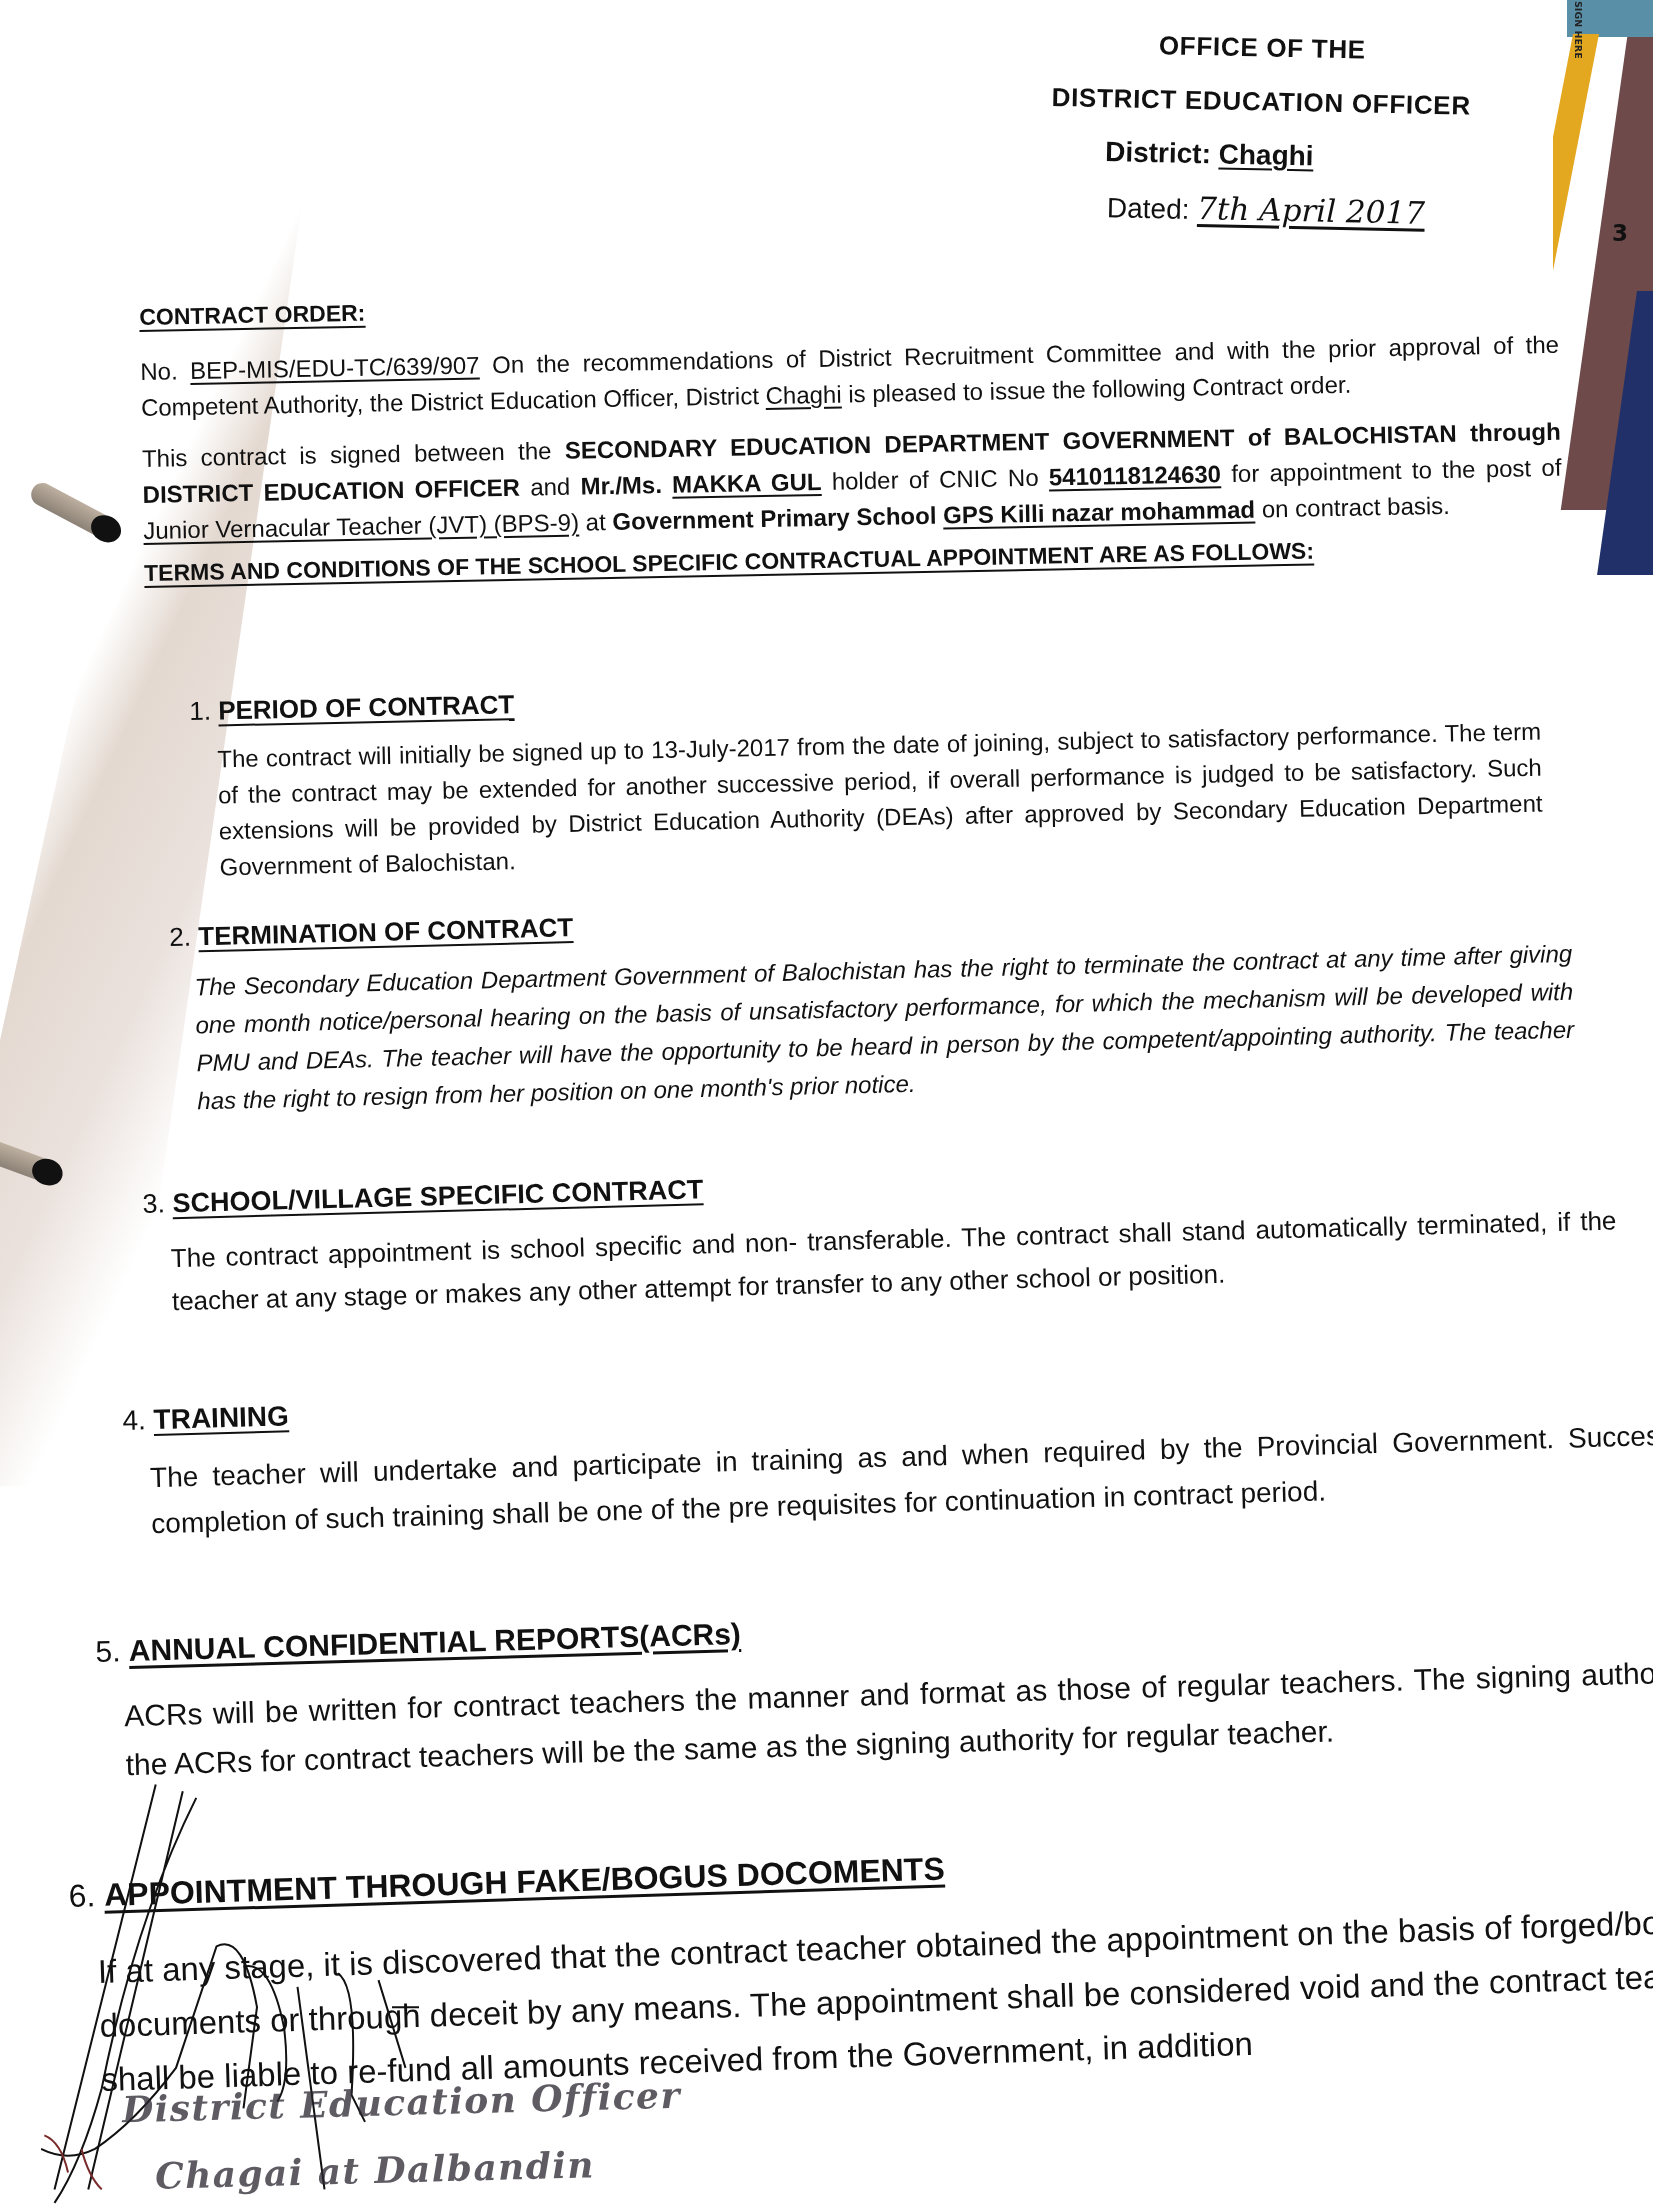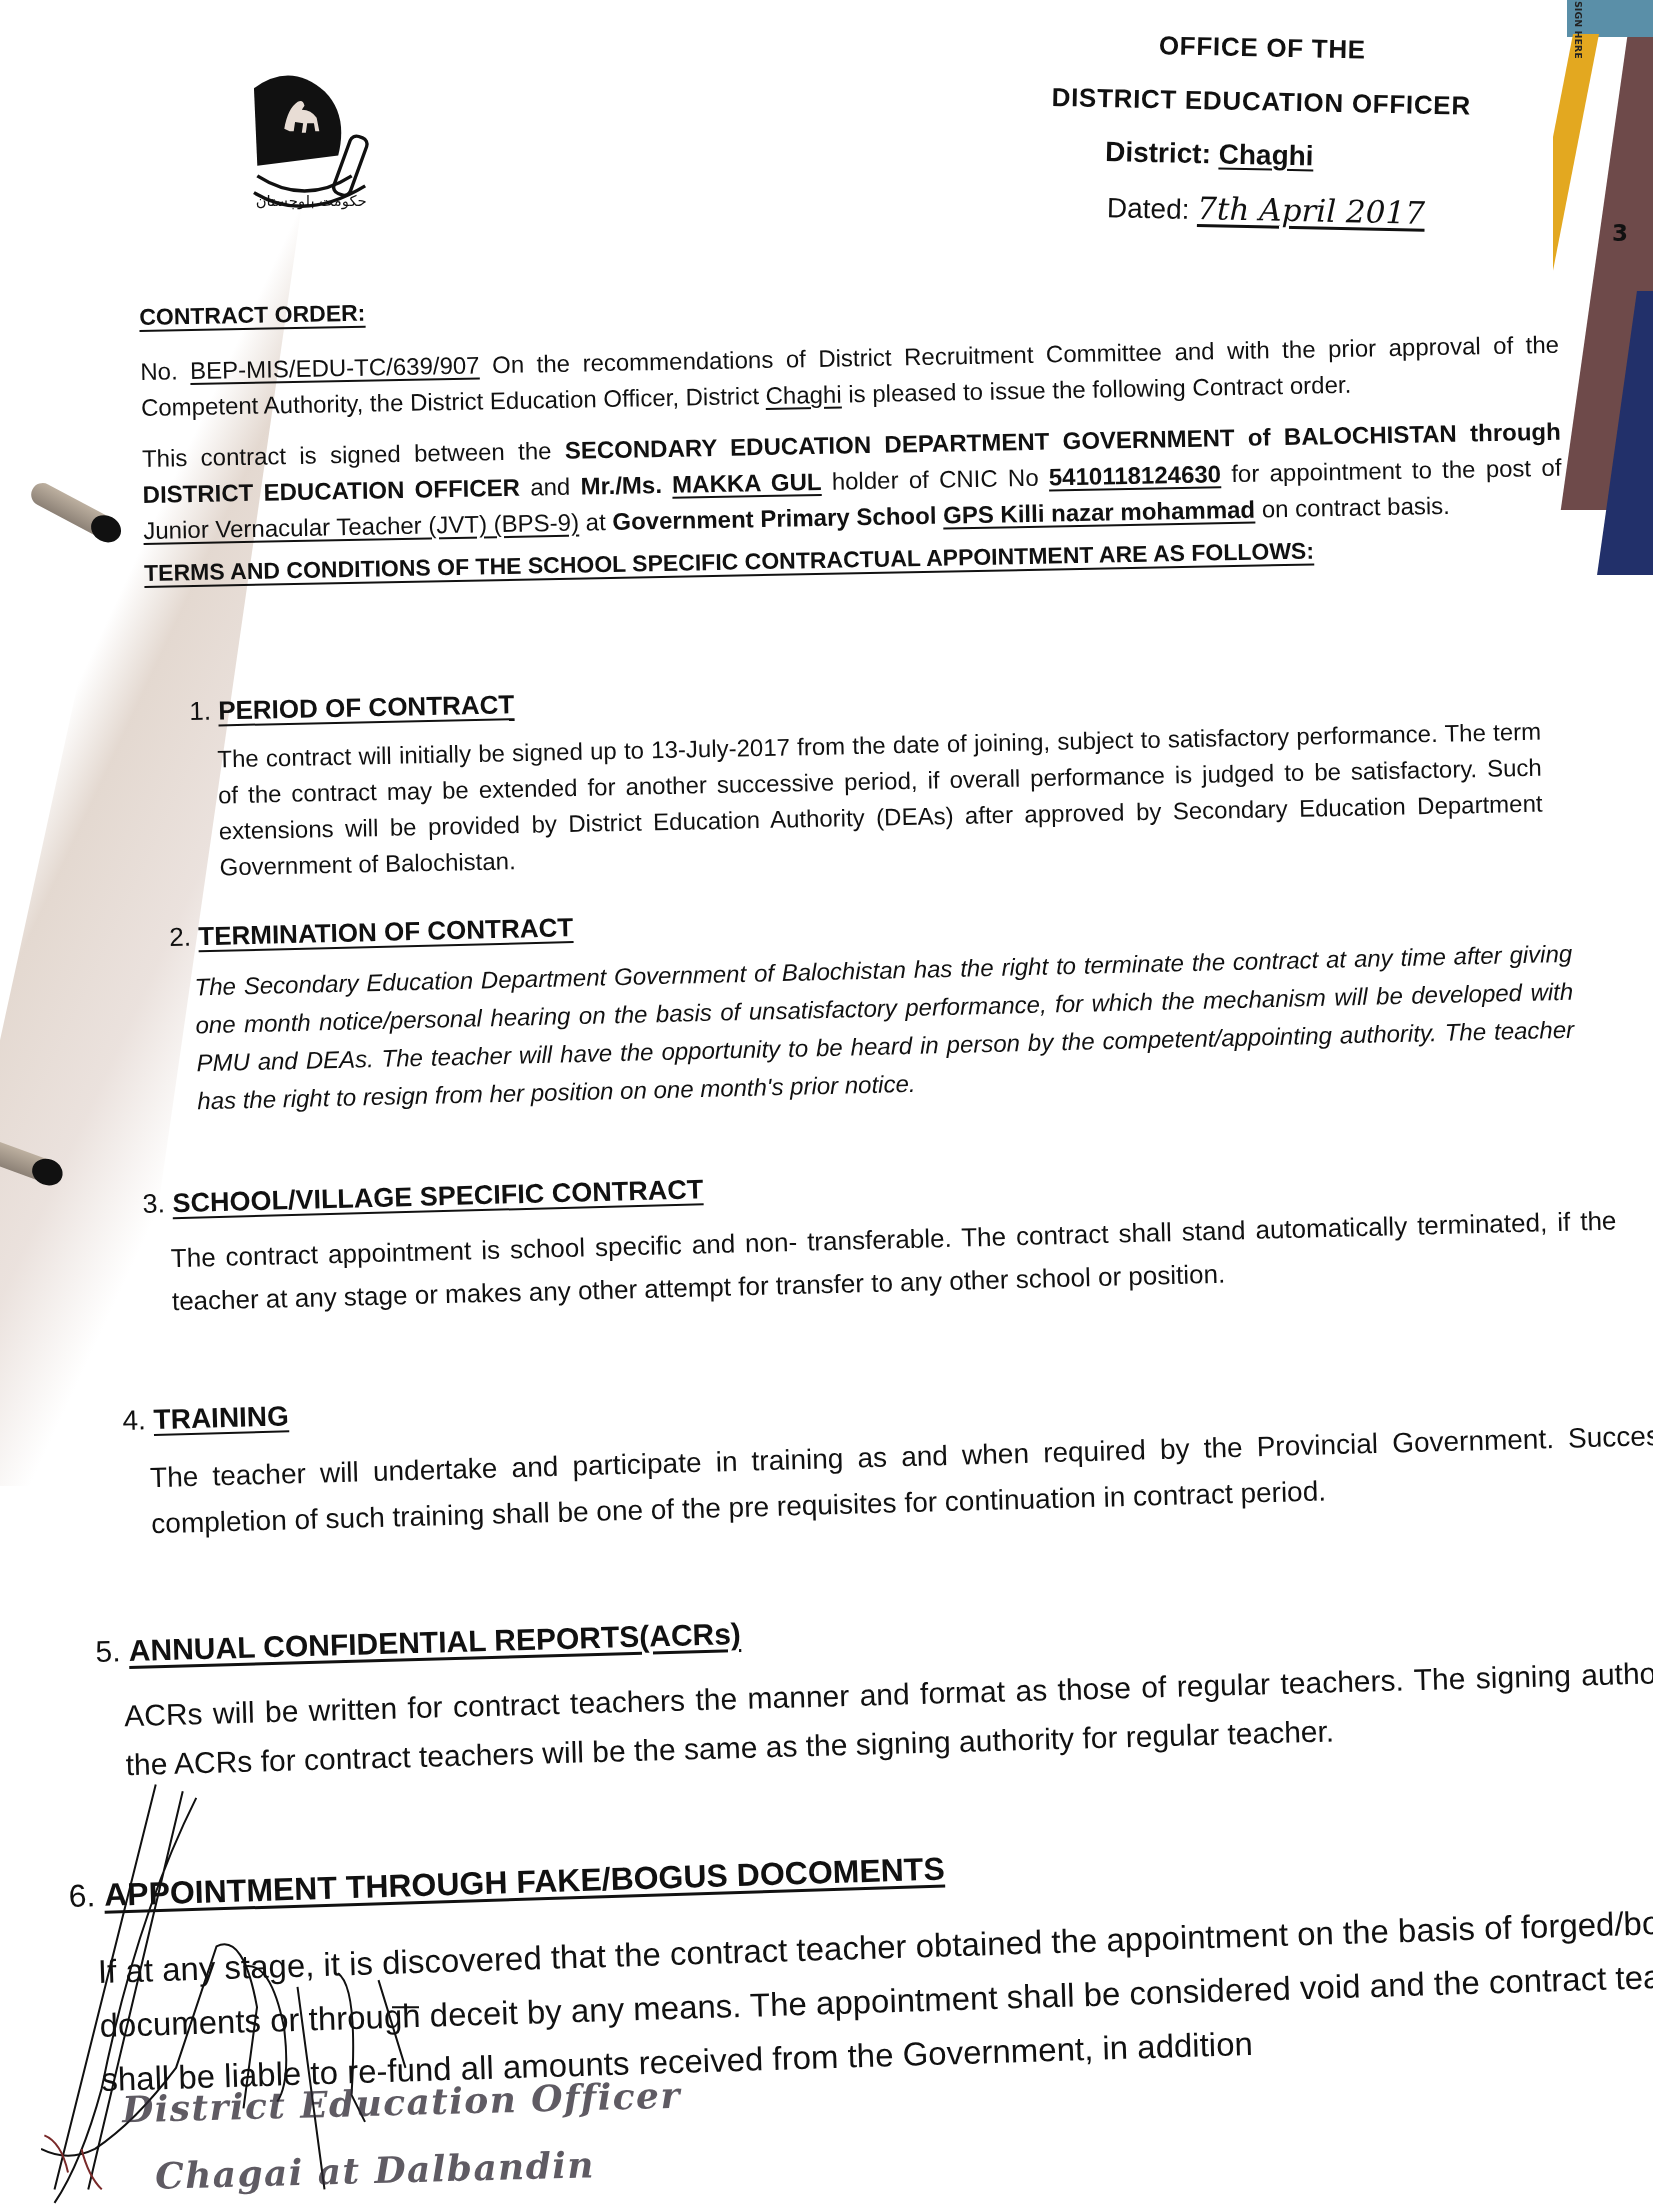--- a/index.html
+++ b/index.html
@@ -65,30 +65,20 @@
 
   <div class="left-shade"></div>
 
   <div class="pen" style="left:27px; top:500px; width:95px; transform:rotate(28deg);">
       <span class="tip"></span>
     </div>
   <div class="pen" style="left:-27px; top:1149px; width:88px; transform:rotate(20deg);">
       <span class="tip"></span>
     </div>
 
-  <div class="emblem">
-    <svg width="149" height="182" viewBox="0 0 220 270">
-      <path d="M40 185 L35 70 Q90 30 140 75 Q175 110 160 170 Z" fill="#111"></path>
-      <path d="M80 130 q5 -30 20 -40 q8 -4 10 6 l-4 6 q14 0 22 12 l4 20 l-6 0 l-2 -12 l-10 0 l-2 14 l-6 0 l2 -14 l-12 -2 l-2 14 l-6 0 z" fill="#e8ddd5"></path>
-      <path d="M40 200 Q110 245 180 200" stroke="#111" stroke-width="5" fill="none"></path>
-      <path d="M35 225 Q110 270 200 215" stroke="#111" stroke-width="5" fill="none"></path>
-      <rect x="165" y="140" width="26" height="90" rx="10" transform="rotate(20 178 185)" fill="none" stroke="#111" stroke-width="5"></rect>
-      <text x="120" y="245" font-size="22" text-anchor="middle" fill="#111">حکومت بلوچستان</text>
-    </svg>
-  </div>
 
   <div class="header-block">
     <div class="hdr-line">OFFICE OF THE</div>
     <div class="hdr-line">DISTRICT EDUCATION OFFICER</div>
     <div class="hdr-district">
       <span>District:</span>
       <span class="u">Chaghi</span>
     </div>
     <div class="hdr-dated">
       <span>Dated:</span>

